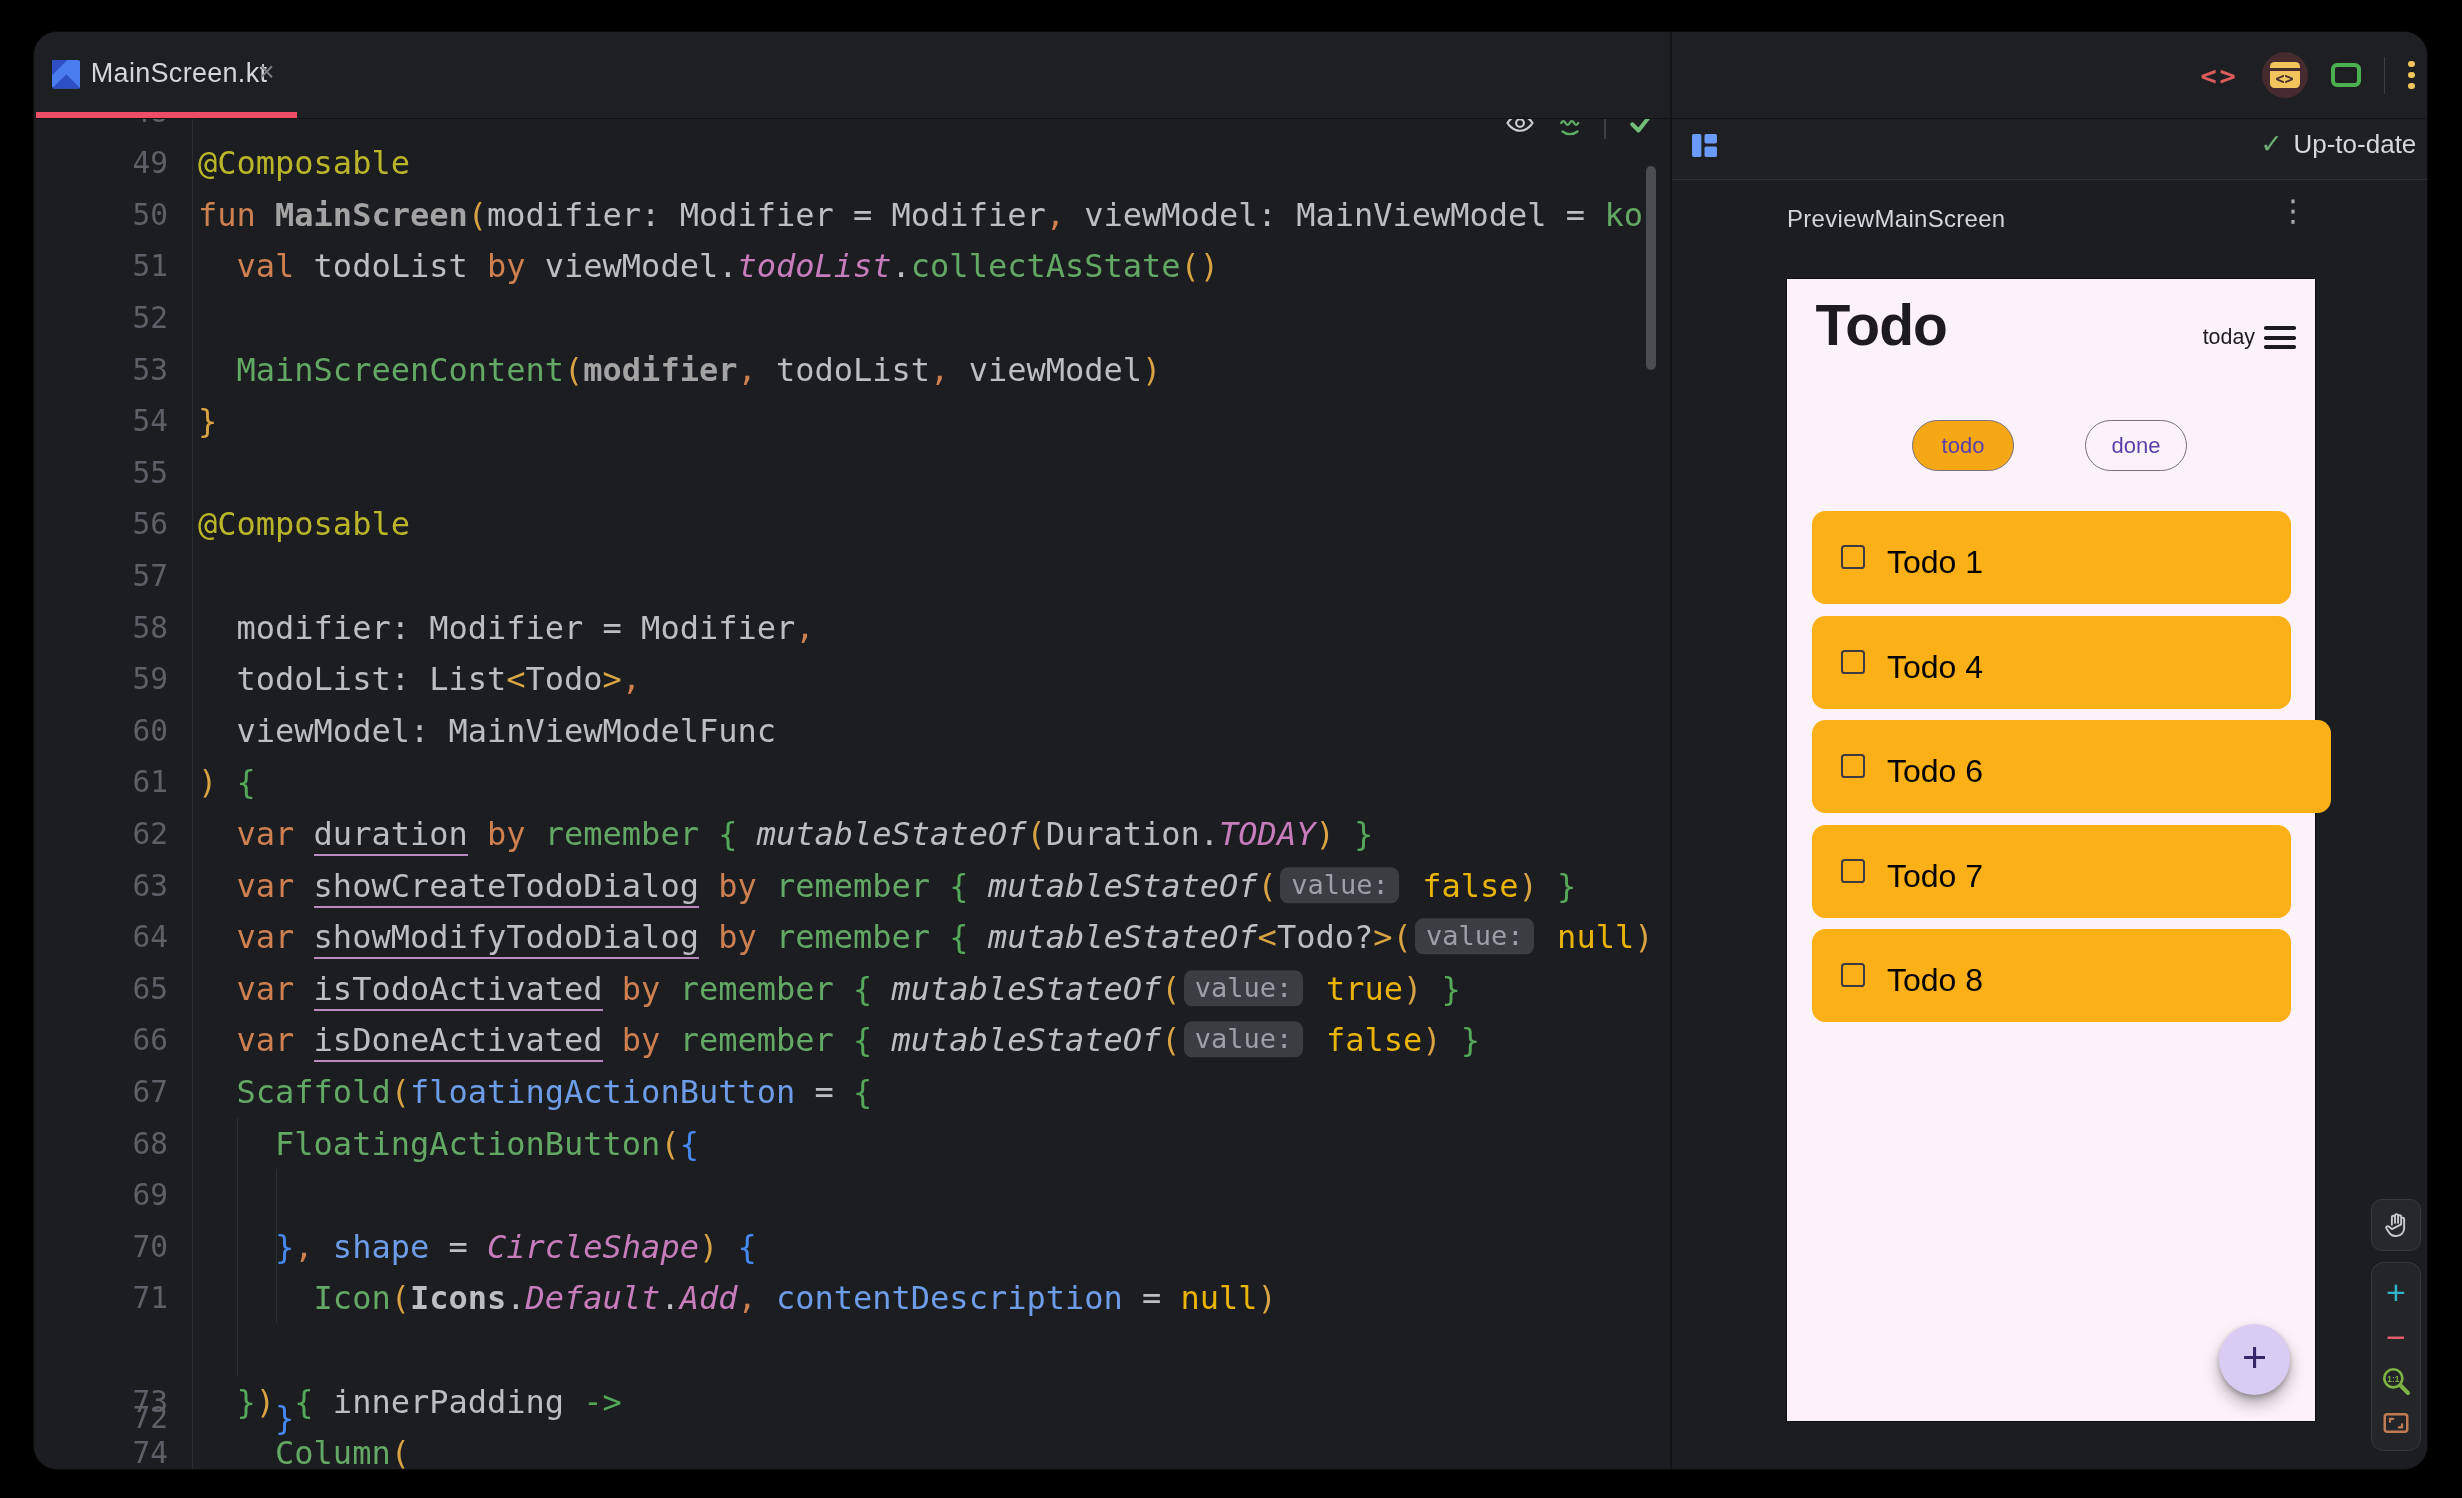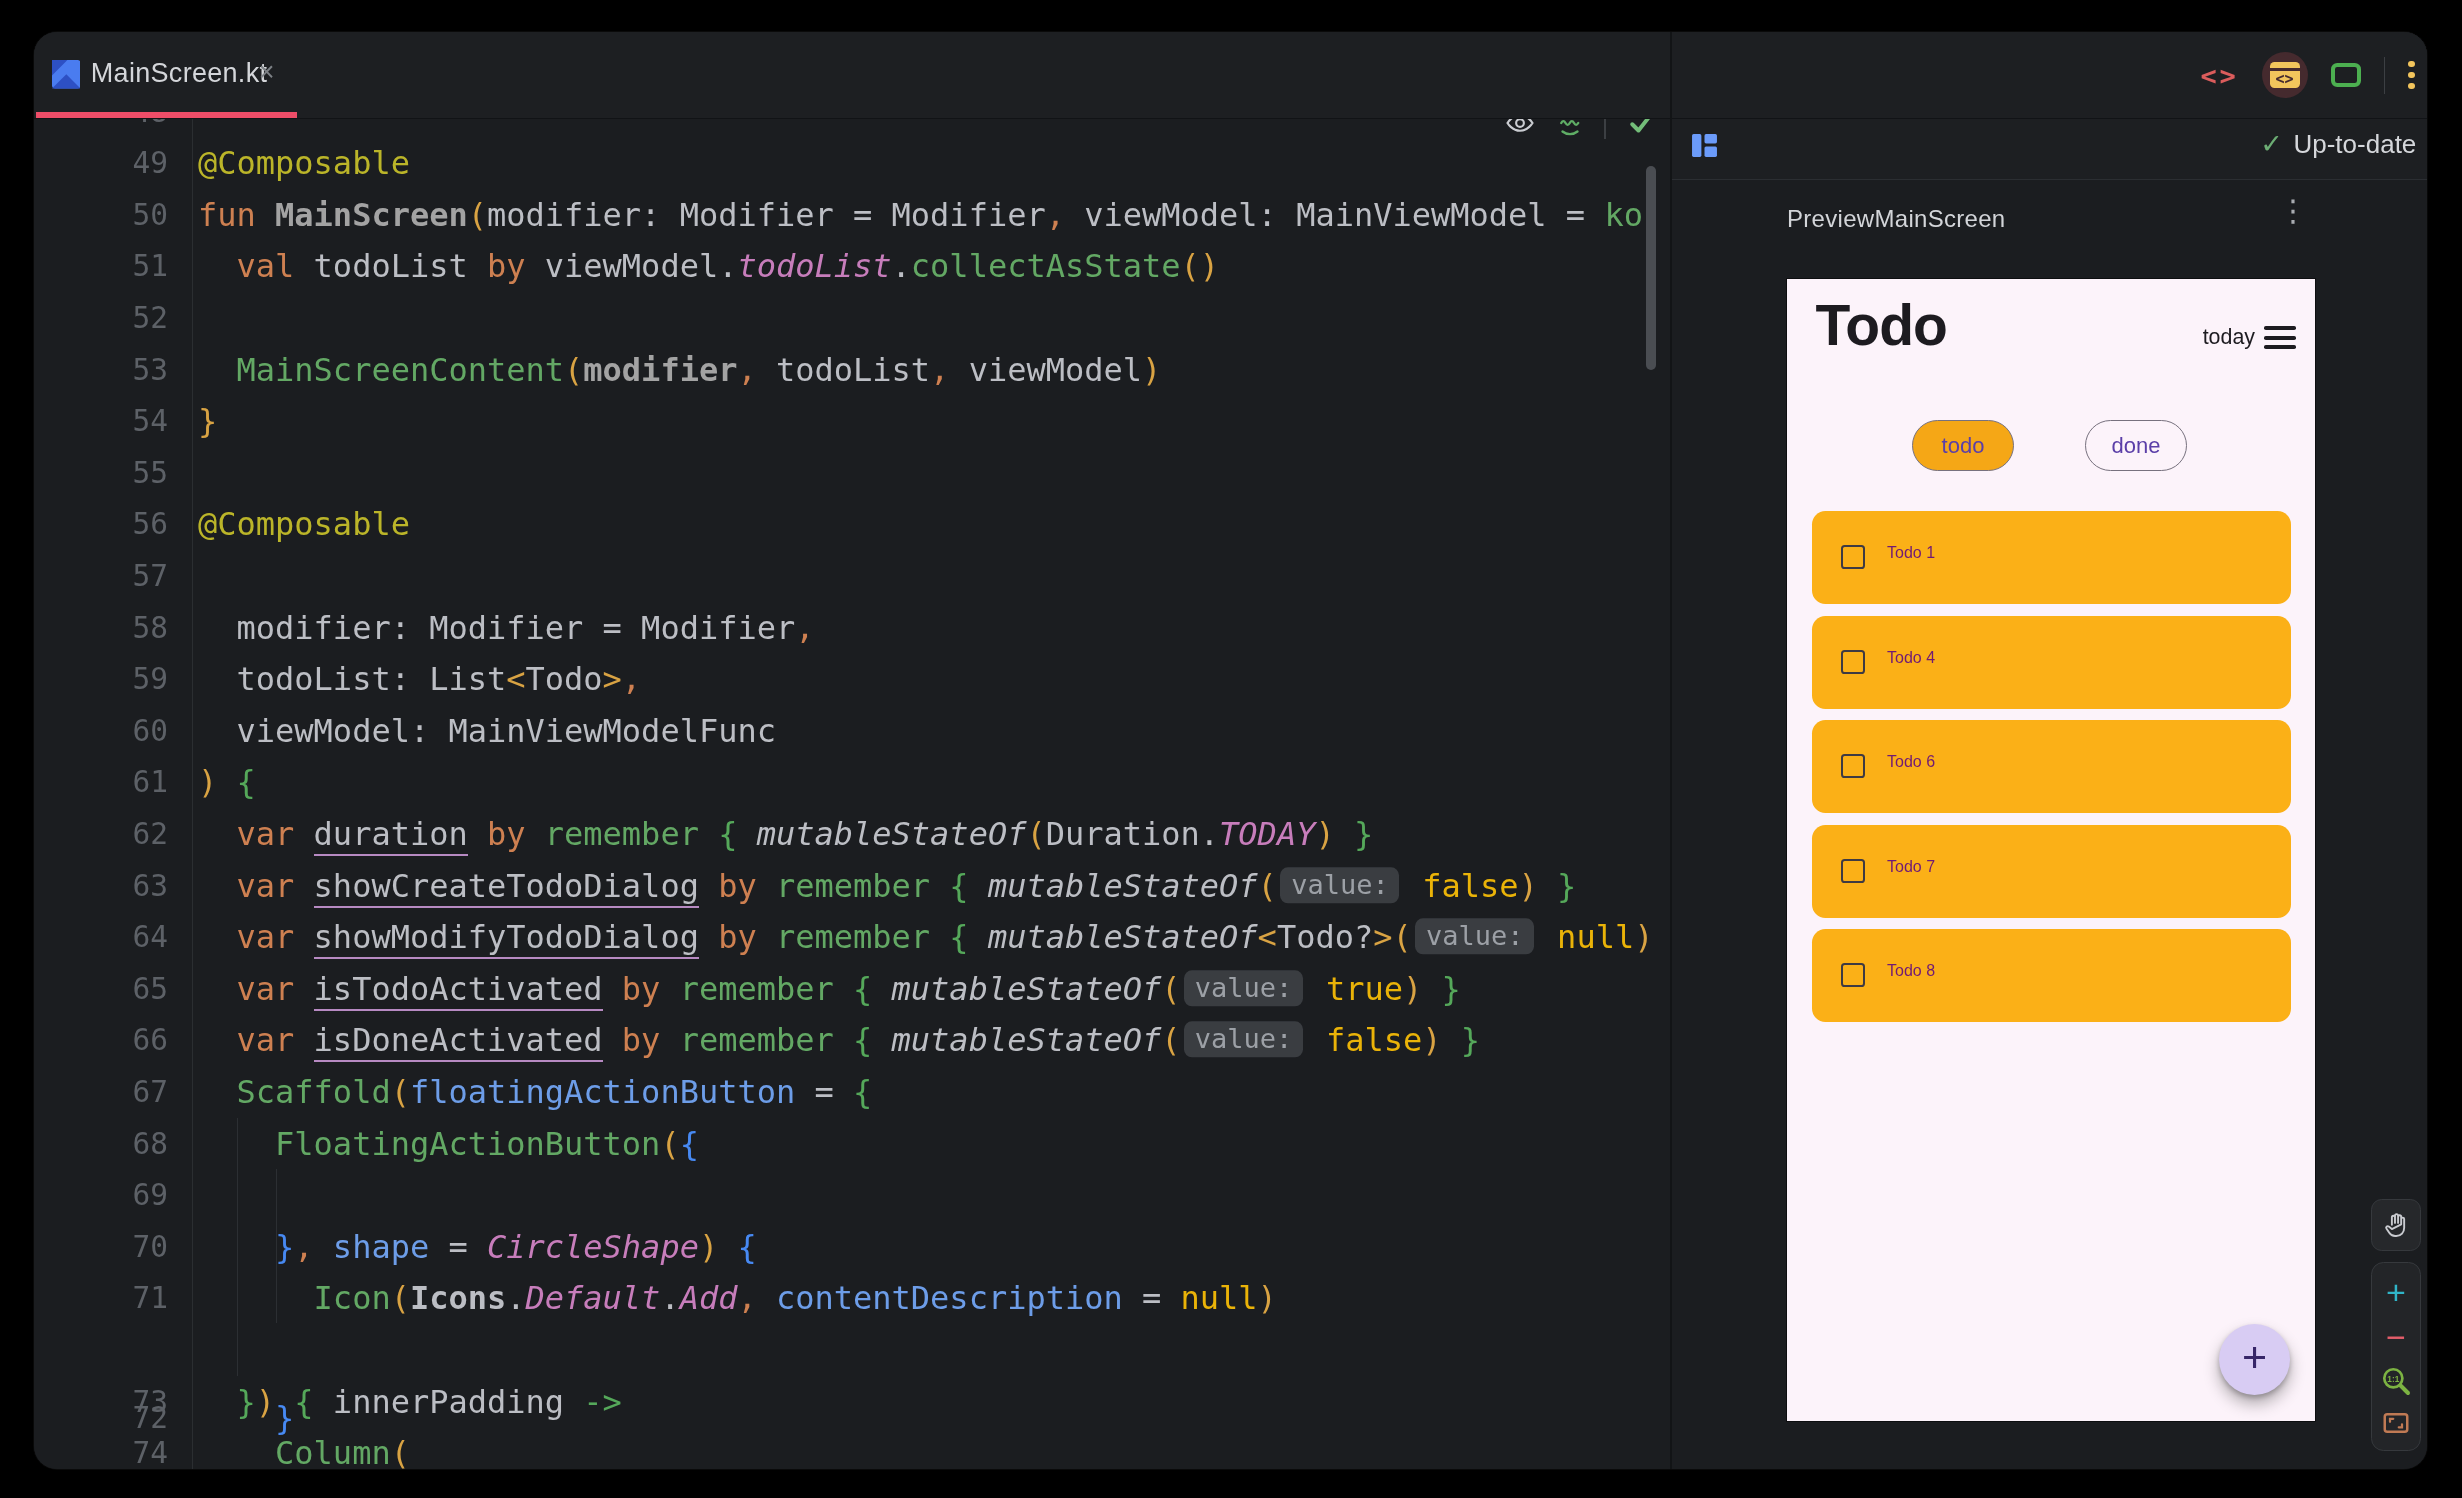--- a/index.html
+++ b/index.html
@@ -71,21 +71,21 @@
   .hamburger i{height:4px;background:#1D1B20;border-radius:1.8px;}
   #chips{position:absolute;left:0;top:141px;width:100%;height:52px;}
   .chip{position:absolute;top:0;width:102px;height:51px;border-radius:26px;box-sizing:border-box;
     border:1.8px solid #77717E;display:flex;align-items:center;justify-content:center;
     font-size:22px;color:var(--purple-text);cursor:pointer;}
   .chip.active{background:var(--chip-amber);}
   #todo-list{position:absolute;left:0;top:0;width:100%;}
   .tcard{position:absolute;left:25px;width:479px;height:93px;border-radius:13.4px;background:var(--card-amber);cursor:pointer;}
   .tcard .cb{position:absolute;left:28.6px;top:34px;width:24px;height:24px;border:2.7px solid #3E3A43;
     border-radius:3.6px;box-sizing:border-box;cursor:pointer;}
-  .tcard .clabel{position:absolute;left:75px;top:33px;font-size:16px;color:#701a75;}
+  .tcard .clabel{position:absolute;left:75px;top:33px;font-size:32px;color:#000000;}
   #fab{position:absolute;left:432px;top:1045px;width:71px;height:71px;border-radius:50%;
     background:var(--fab-bg);display:flex;align-items:center;justify-content:center;
     box-shadow:0 9px 16px rgba(0,0,0,.30),0 2.7px 5.4px rgba(0,0,0,.22);cursor:pointer;}
   #fab span{font-size:43px;color:var(--fab-icon);font-weight:normal;line-height:43px;transform:translateY(-1.8px);}
 
   
   #hand-btn{position:absolute;left:700px;top:1167px;width:50px;height:52px;border-radius:10.7px;
     background:#26282B;border:0.9px solid #36393D;box-sizing:border-box;display:flex;align-items:center;justify-content:center;cursor:pointer;}
   #zoombar{position:absolute;left:700px;top:1230px;width:50px;height:189px;border-radius:12.5px;
     background:#232528;border:0.9px solid #36393D;box-sizing:border-box;display:flex;flex-direction:column;
@@ -199,21 +199,21 @@
           </div>
         <div id="todo-list">
             <div class="tcard" style="top: 232px;">
               <span class="cb"></span>
               <span class="clabel">Todo 1</span>
             </div>
             <div class="tcard" style="top: 337px;">
               <span class="cb"></span>
               <span class="clabel">Todo 4</span>
             </div>
-            <div class="tcard" style="top: 441px;">
+            <div class="tcard" style="top: 441px; padding-left: 40px;">
               <span class="cb"></span>
               <span class="clabel">Todo 6</span>
             </div>
             <div class="tcard" style="top: 546px;">
               <span class="cb"></span>
               <span class="clabel">Todo 7</span>
             </div>
             <div class="tcard" style="top: 650px;">
               <span class="cb"></span>
               <span class="clabel">Todo 8</span>

